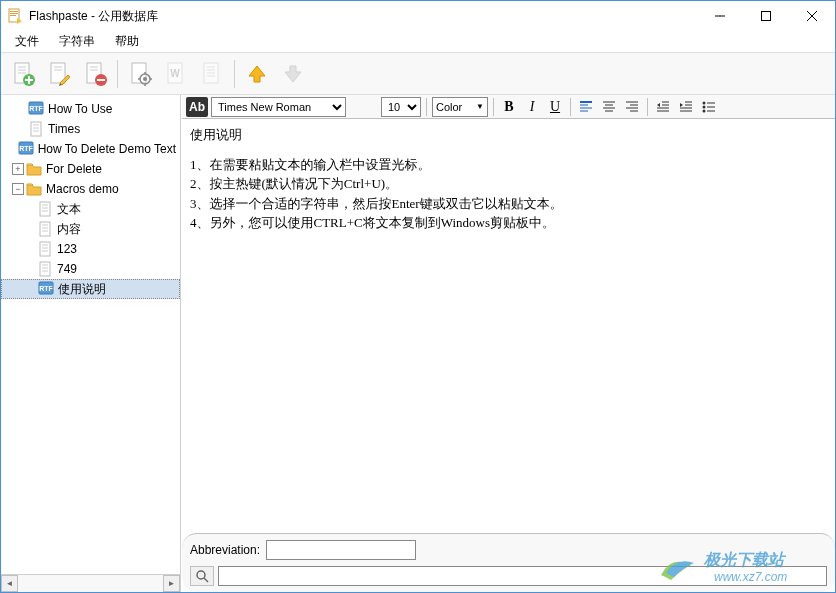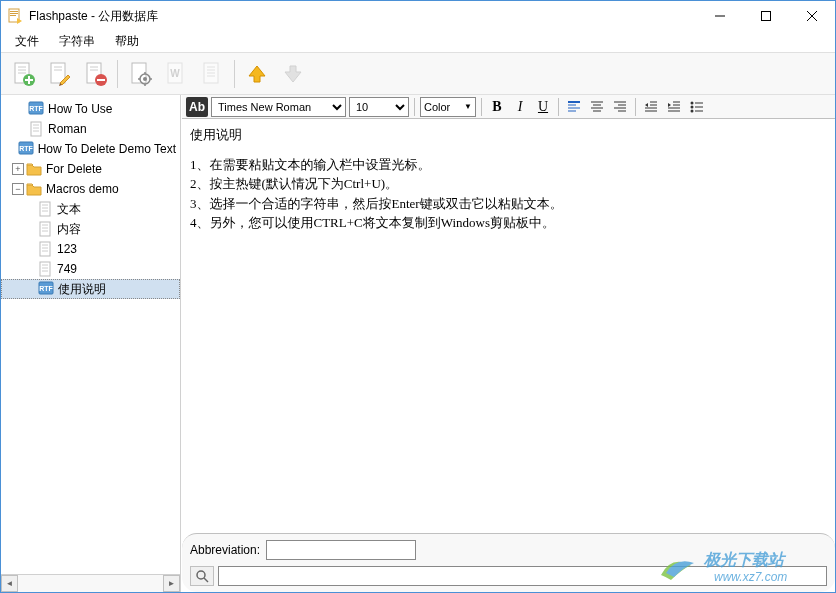--- a/index.html
+++ b/index.html
@@ -34,21 +34,21 @@
 
 .hscroll { height: 18px; background: #f0f0f0; border-top: 1px solid #d0d0d0; display: flex; align-items: center; }
 .hscroll-btn { width: 17px; height: 17px; border: 1px solid #c0c0c0; background: #f0f0f0; display: flex; align-items: center; justify-content: center; font-size: 8px; color: #666; }
 .hscroll-track { flex: 1; height: 17px; background: #f8f8f8; }
 
 .content { flex: 1; display: flex; flex-direction: column; border-left: 1px solid #fff; }
 .fmt-toolbar { height: 24px; border-bottom: 1px solid #c0c0c0; display: flex; align-items: center; padding: 2px 4px; gap: 3px; background: #f8f8f8; }
 .fmt-btn { width: 20px; height: 20px; display: flex; align-items: center; justify-content: center; cursor: pointer; border-radius: 2px; }
 .fmt-sel { height: 20px; border: 1px solid #888; background: #fff; font-size: 11px; padding: 0 2px; }
 .font-sel { width: 135px; }
-.size-sel { width: 60px; }
+.size-sel { width: 40px; margin-left: 32px; }
 .color-sel { width: 56px; display: flex; align-items: center; padding: 0 3px; justify-content: space-between; }
 .fmt-sep { width: 1px; height: 18px; background: #c0c0c0; margin: 0 2px; }
 
 .editor { flex: 1; padding: 6px 8px; font-family: "SimSun", serif; font-size: 13px; line-height: 1.5; overflow: auto; color: #000; }
 .editor-title { margin-bottom: 10px; }
 
 .bottom { border-top: 1px solid #c0c0c0; padding: 6px 8px; display: flex; flex-direction: column; gap: 6px; background: #f8f8f8; border-radius: 15px; }
 .abbr-row { display: flex; align-items: center; gap: 6px; }
 .abbr-label { font-size: 12px; }
 .abbr-input { width: 150px; height: 20px; border: 1px solid #888; background: #fff; padding: 0 3px; }
@@ -189,21 +189,21 @@
           <div class="tree-node tree-indent-0">
             <span class="exp-spacer"></span>
             <span class="tree-icon">
               <svg width="16" height="16">
                 <rect x="3" y="1" width="10" height="14" fill="#fff" stroke="#bbb"></rect>
                 <line x1="5" y1="4" x2="11" y2="4" stroke="#ccc"></line>
                 <line x1="5" y1="7" x2="11" y2="7" stroke="#ccc"></line>
                 <line x1="5" y1="10" x2="11" y2="10" stroke="#ccc"></line>
               </svg>
             </span>
-            <span class="tree-label">Roman</span>
+            <span class="tree-label">Times</span>
           </div>
           <div class="tree-node tree-indent-0">
             <span class="exp-spacer"></span>
             <span class="tree-icon">
               <svg width="16" height="16">
                 <rect x="1" y="1" width="14" height="12" rx="1" fill="#5a9bd5" stroke="#3a7bb5"></rect>
                 <text x="8" y="10" font-size="7" fill="#fff" text-anchor="middle" font-weight="bold">RTF</text>
               </svg>
             </span>
             <span class="tree-label">How To Delete Demo Text</span>

